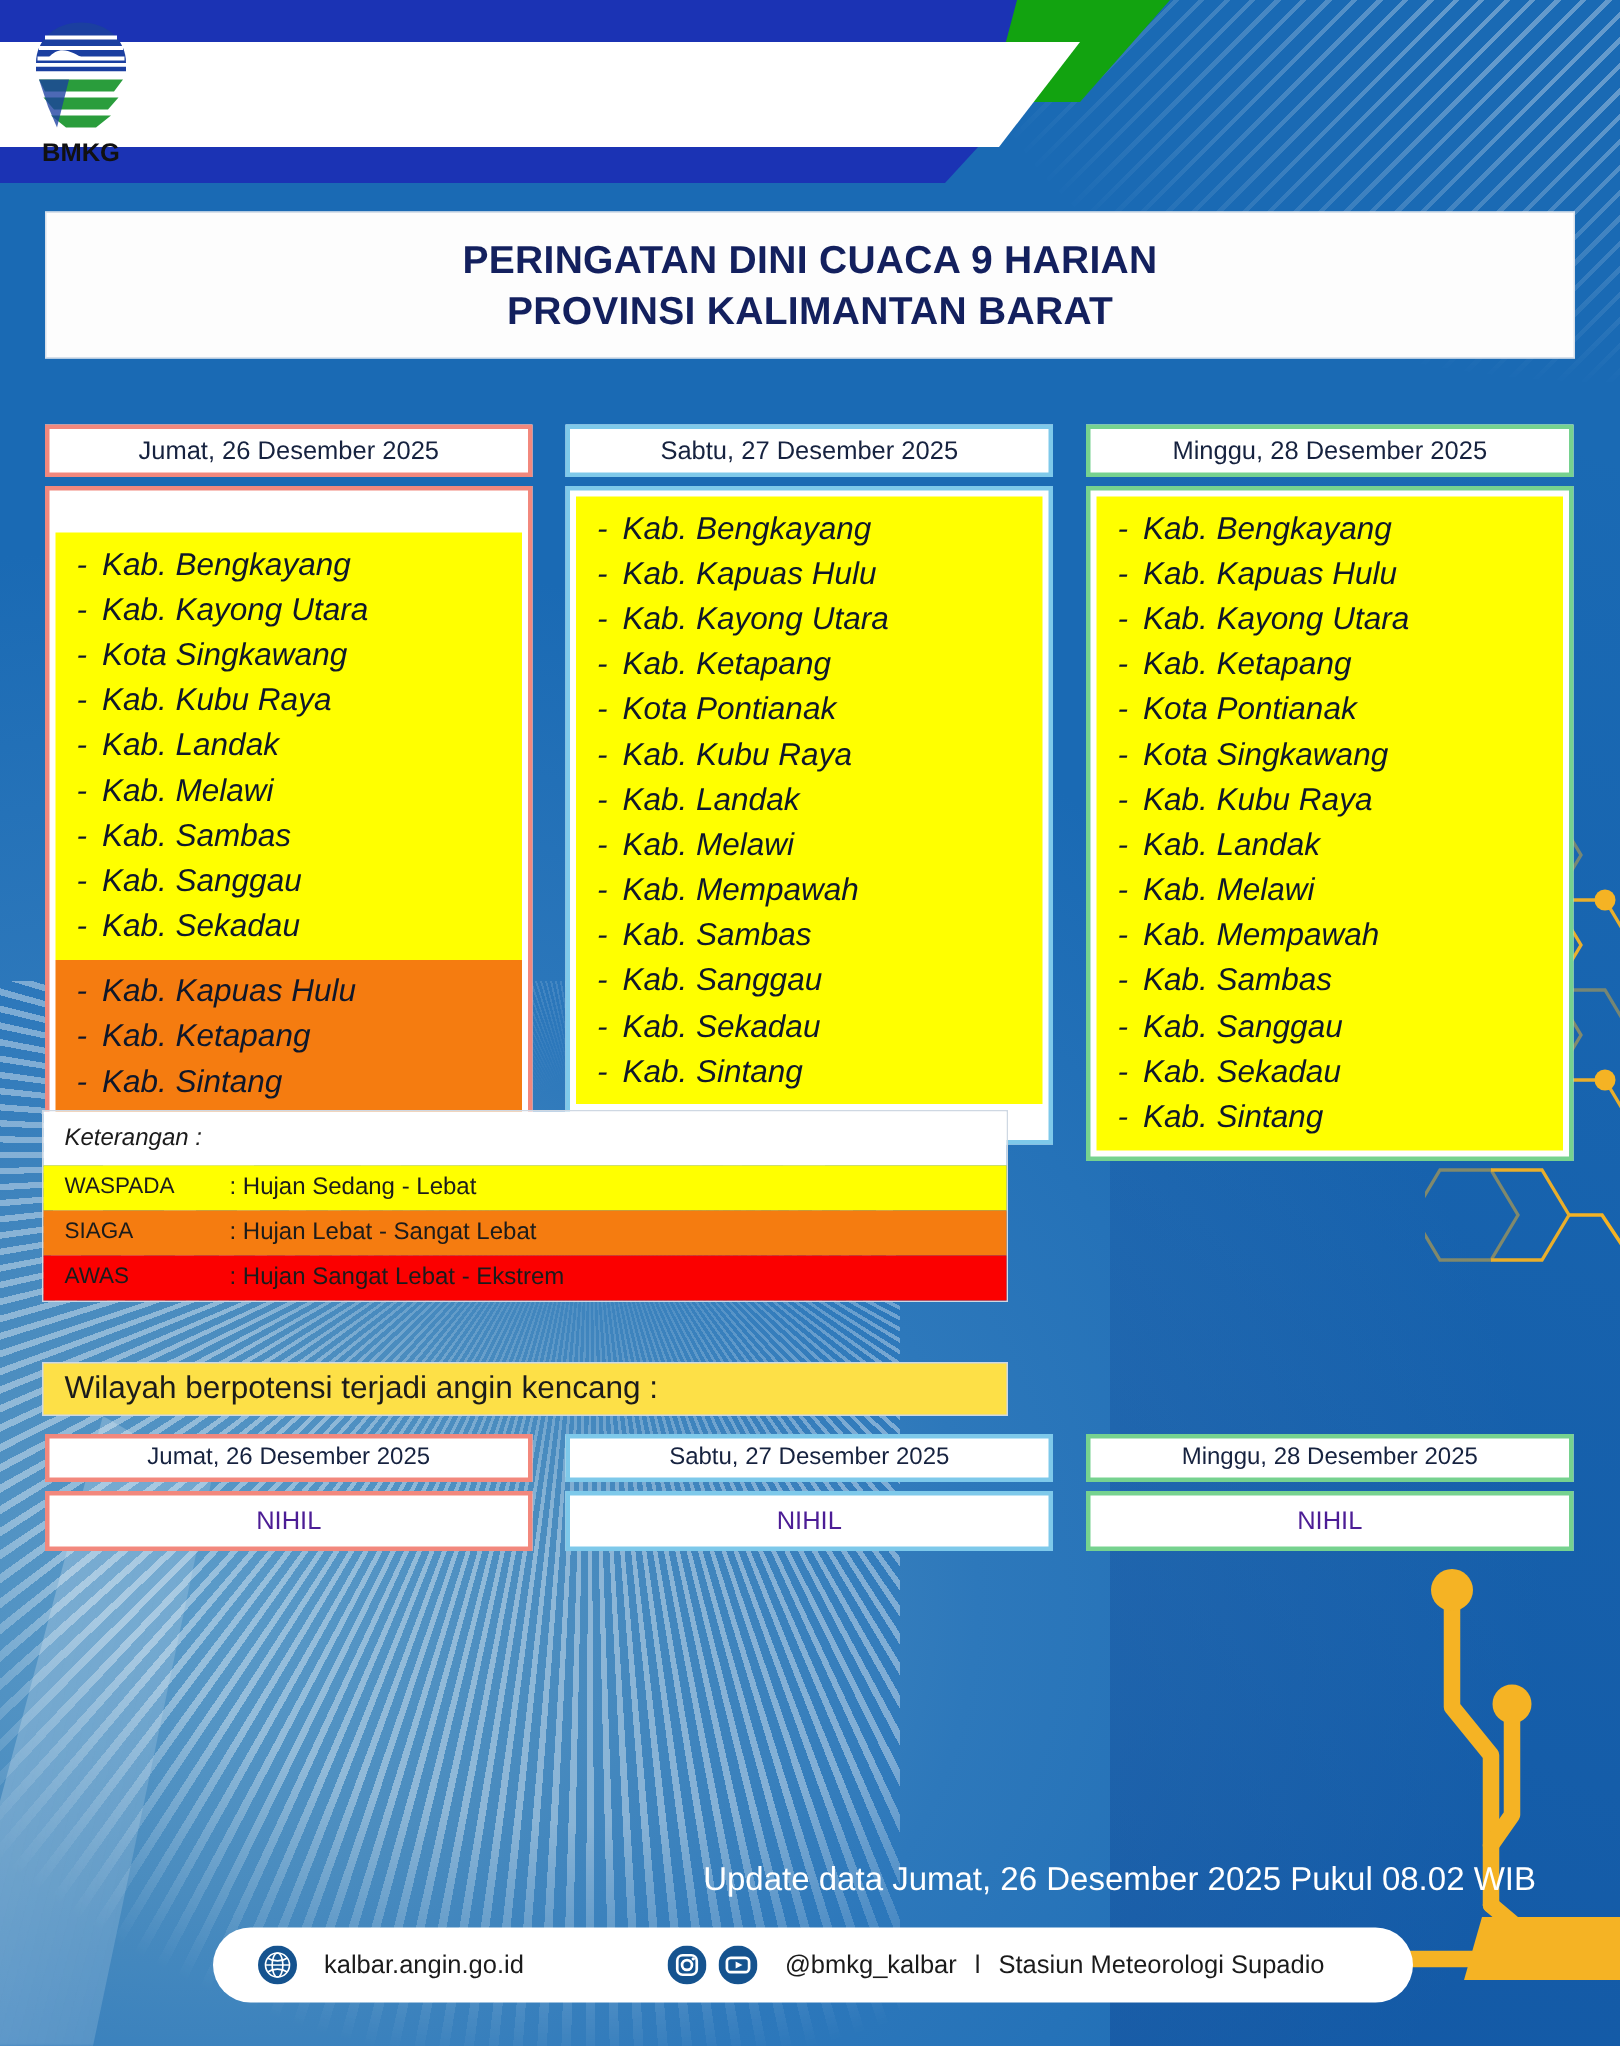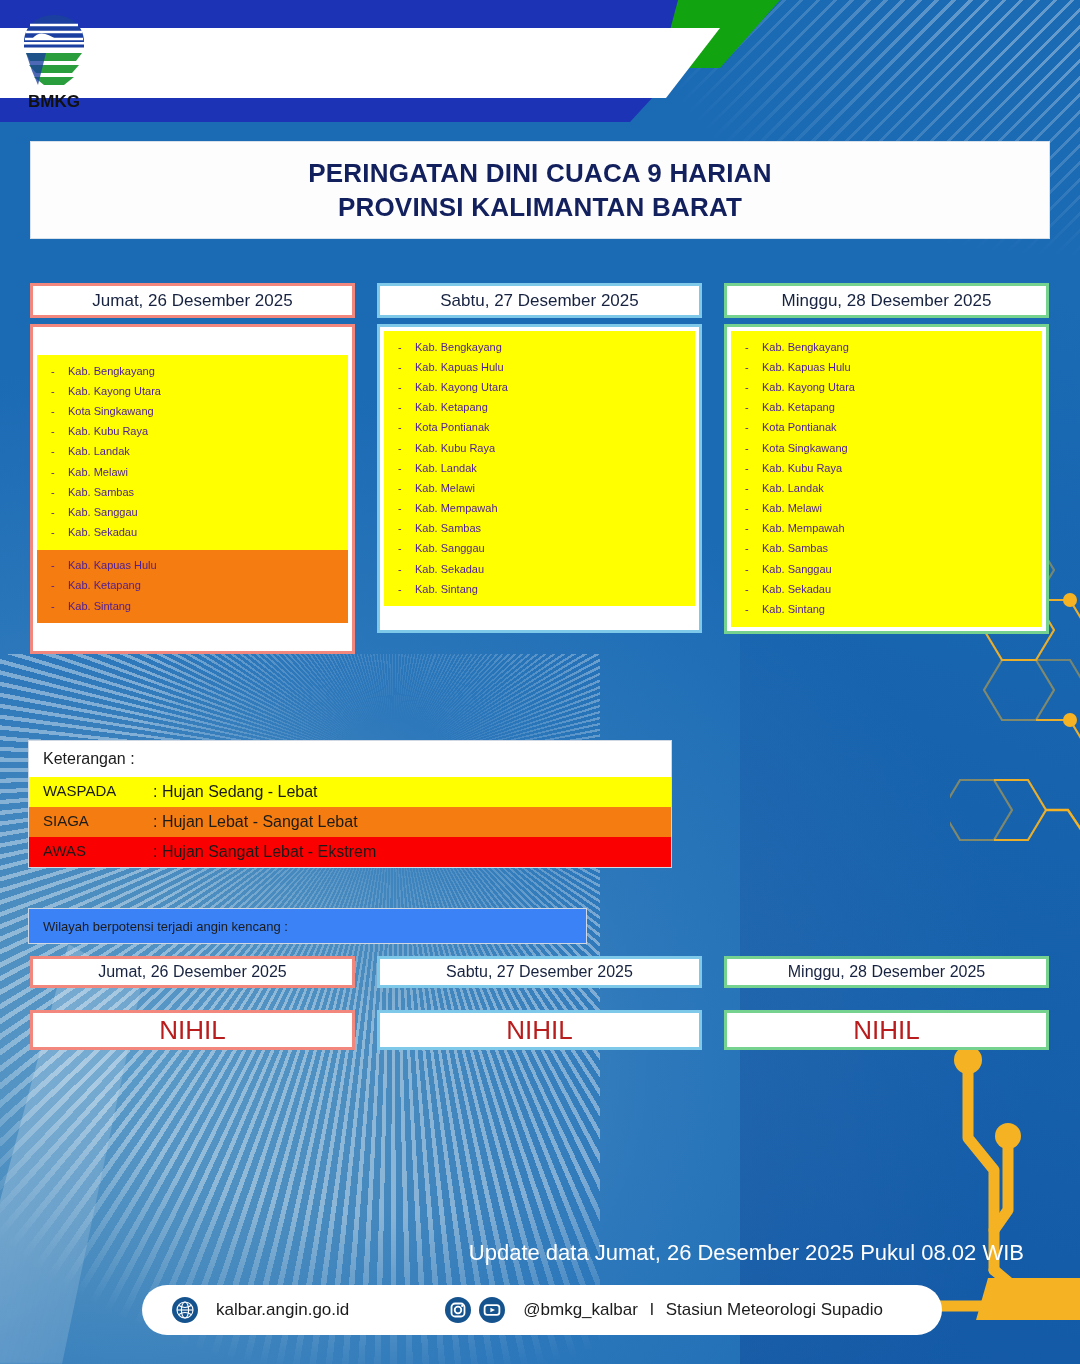--- a/index.html
+++ b/index.html
@@ -98,65 +98,66 @@
   }
   .day-body { margin-top: 6px; background: #ffffff; padding: 4px; }
   .c1 .day-head, .c1 .day-body { border: 3px solid #f2887d; }
   .c2 .day-head, .c2 .day-body { border: 3px solid #7ec9ea; }
   .c3 .day-head, .c3 .day-body { border: 3px solid #76d28f; }
 
   .lvl-block { padding: 6px 0 7px 0; }
   .lvl-waspada { background: #ffff00; }
   .lvl-siaga   { background: #f57c10; }
   .reg-item {
-    font-size: 11px; color: #4c1d95; line-height: 1.0;
-    padding: 4.6px 0 4.6px 14px; white-space: nowrap;
+    font-size: 21px; color: #0f172a; line-height: 1.0;
+    padding: 4.6px 0 4.6px 14px; white-space: nowrap; font-style: italic;
   }
   .reg-item .dash { display: inline-block; width: 17px; }
 
   .col1 .pad-top { height: 24px; background:#fff; }
   .col1 .pad-bot { height: 24px; background:#fff; }
   .col2 .pad-bot { height: 20px; background:#fff; }
 
   
   .legend { position: absolute; left: 28px; top: 740px; width: 644px; border: 1px solid #cfd8e3; }
   .legend-title {
     background: #ffffff; font-size: 16px; color: #1b1b1b;
     padding: 9px 0 9px 14px;
+    font-style: italic;
   }
   .legend-row { display: flex; align-items: center; height: 30px; }
   .legend-key {
     width: 124px; font-size: 15px; color: #1b1b1b; font-weight: normal;
     display: flex; align-items: flex-end; padding: 0 0 4px 14px;
   }
   .legend-val { flex: 1; font-size: 16px; color: #1b1b1b; display: flex; align-items: center; }
   .lg-yellow { background: #ffff00; }
   .lg-orange { background: #f57c10; }
   .lg-red    { background: #fb0000; }
 
   
   .wind-label {
-    position: absolute; left: 28px; top: 908px; width: 559px; height: 36px;
-    background: #3b82f6; border: 1px solid #cfd8e3;
+    position: absolute; left: 28px; top: 908px; width: 644px; height: 36px;
+    background: #fde047; border: 1px solid #cfd8e3;
     display: flex; align-items: center; padding-left: 14px;
-    font-size: 13px; color: #1b1b1b;
+    font-size: 21px; color: #1b1b1b;
   }
   .wind-col { position: absolute; width: 325px; top: 956px; }
   .wc1 { left: 30px; }
   .wc2 { left: 377px; }
   .wc3 { left: 724px; }
   .wind-head {
     height: 32px; background: #fff;
     display: flex; align-items: center; justify-content: center;
     font-size: 16px; color: #16223f;
   }
   .wind-val {
-    margin-top: 22px; height: 40px; background: #fff;
+    margin-top: 6px; height: 40px; background: #fff;
     display: flex; align-items: center; justify-content: center;
-    font-size: 26px; color: #b91c1c;
+    font-size: 17px; color: #4c1d95;
   }
   .wc1 .wind-head, .wc1 .wind-val { border: 3px solid #f2887d; }
   .wc2 .wind-head, .wc2 .wind-val { border: 3px solid #7ec9ea; }
   .wc3 .wind-head, .wc3 .wind-val { border: 3px solid #76d28f; }
 
   
   .update-text {
     position: absolute; right: 56px; top: 1240px;
     font-size: 22px; color: #ffffff; white-space: nowrap;
   }

